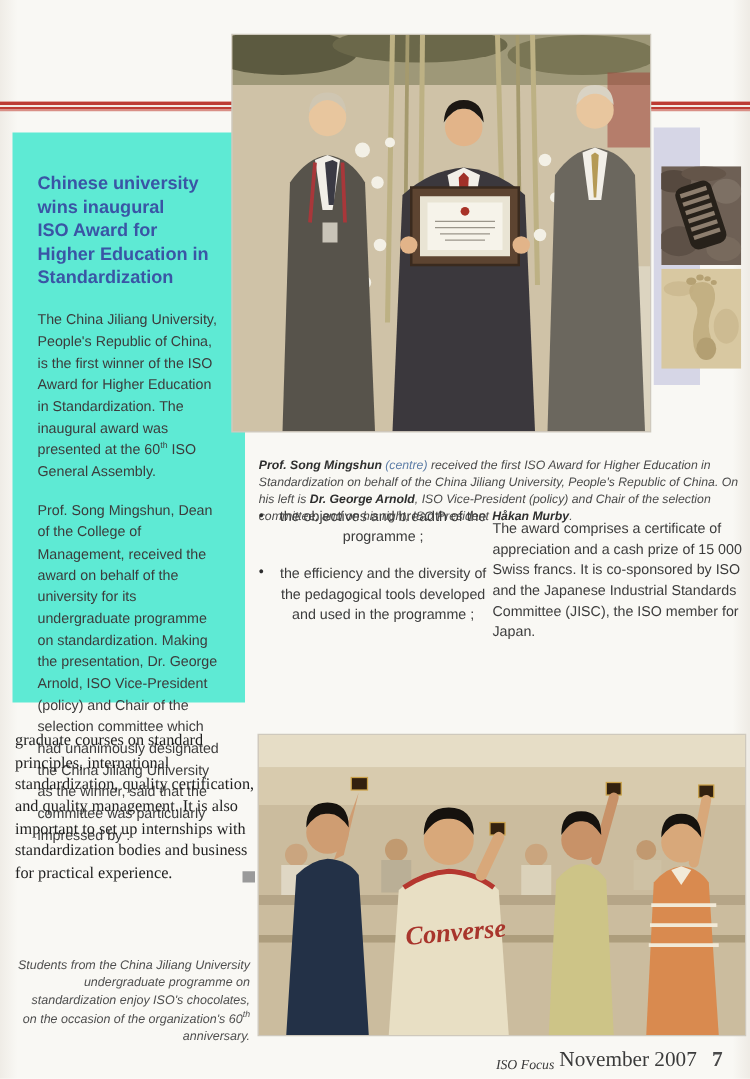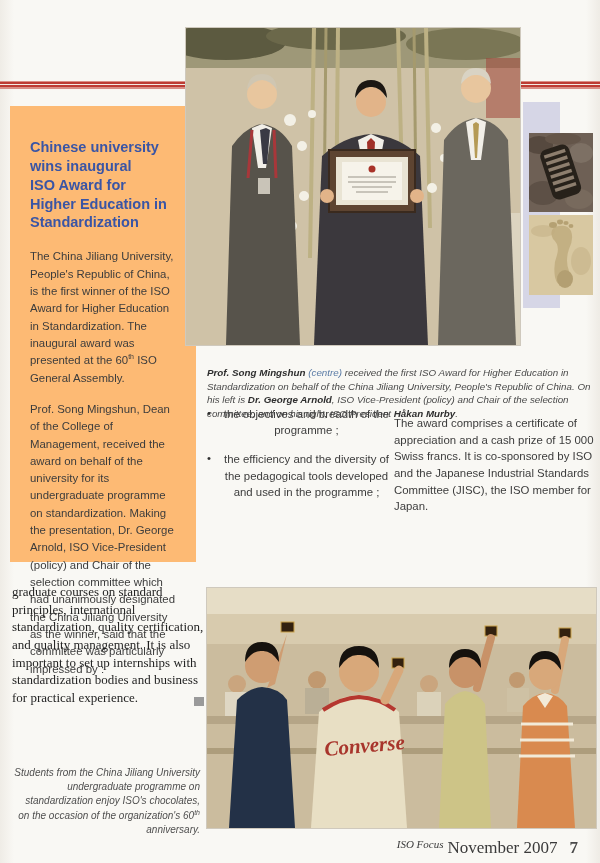--- a/index.html
+++ b/index.html
@@ -10,21 +10,21 @@
   }
   .abs{position:absolute;}
   
   .red-rule{
     left:0;top:81px;width:600px;height:8px;z-index:1;
     background:linear-gradient(to bottom,
       #d98f86 0 1px,#bd3c34 1px 3px,#f2ece4 3px 4.5px,#bd3c34 4.5px 6.5px,#d98f86 6.5px 8px);
   }
   
   .side-box{
-    left:10px;top:106px;width:186px;height:456px;background:#fdba74;z-index:2;
+    left:10px;top:106px;width:186px;height:456px;background:#5eead4;z-index:2;
     box-sizing:border-box;padding:32px 16px 0 20px;
   }
   .side-title{
     color:#3a55a5;font-weight:bold;font-size:14.5px;line-height:1.3;
     white-space:pre-line;margin:0 0 16px 0;
   }
   .side-p{font-size:11.4px;line-height:1.52;color:#3c3c3c;margin:0 0 14px 0;}
   sup{font-size:7px;vertical-align:super;line-height:0;}
   
   .top-photo{left:186px;top:28px;width:334px;height:317px;z-index:3;box-shadow:0 0 0 1px #cfc9bd;}
@@ -59,21 +59,21 @@
   .moon-photo svg,.sand-photo svg,.bottom-photo svg{display:block;width:100%;height:100%;}
   
   .bottom-photo{left:207px;top:588px;width:389px;height:240px;z-index:2;box-shadow:0 0 0 1px #cfc9bd;}
   
   .bottom-caption{
     left:12px;top:756px;width:188px;text-align:right;font-style:italic;
     font-size:10px;line-height:1.42;color:#4f4f4f;z-index:2;
   }
   
   .footer{
-    left:0;top:838px;width:578px;display:flex;justify-content:flex-end;align-items:flex-start;
+    left:0;top:838px;width:578px;display:flex;justify-content:flex-end;align-items:flex-end;
     font-family:"Liberation Serif",serif;color:#3a3a3a;z-index:2;
   }
   .footer .journal{font-style:italic;font-size:11px;}
   .footer .issue{font-size:17px;margin-left:4px;}
   .footer .pageno{font-weight:bold;font-size:17px;margin-left:12px;color:#4a4a4a;}
 </style>
 </head>
 <body>
 
 <div class="abs red-rule"></div>

